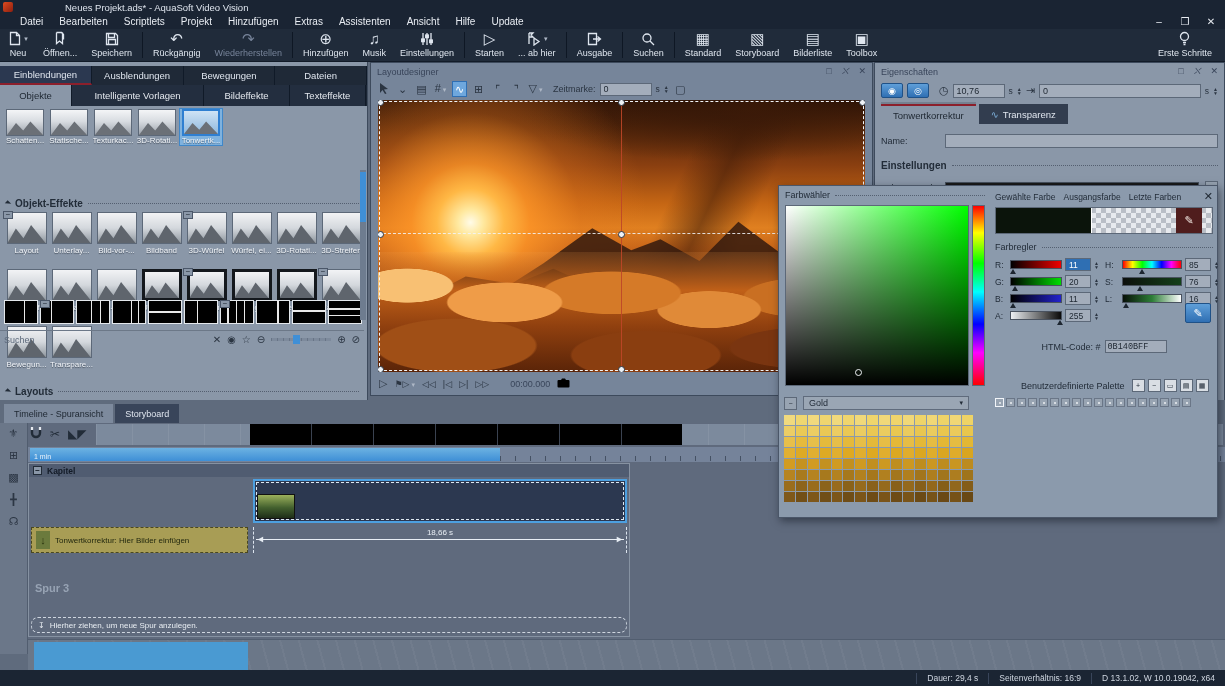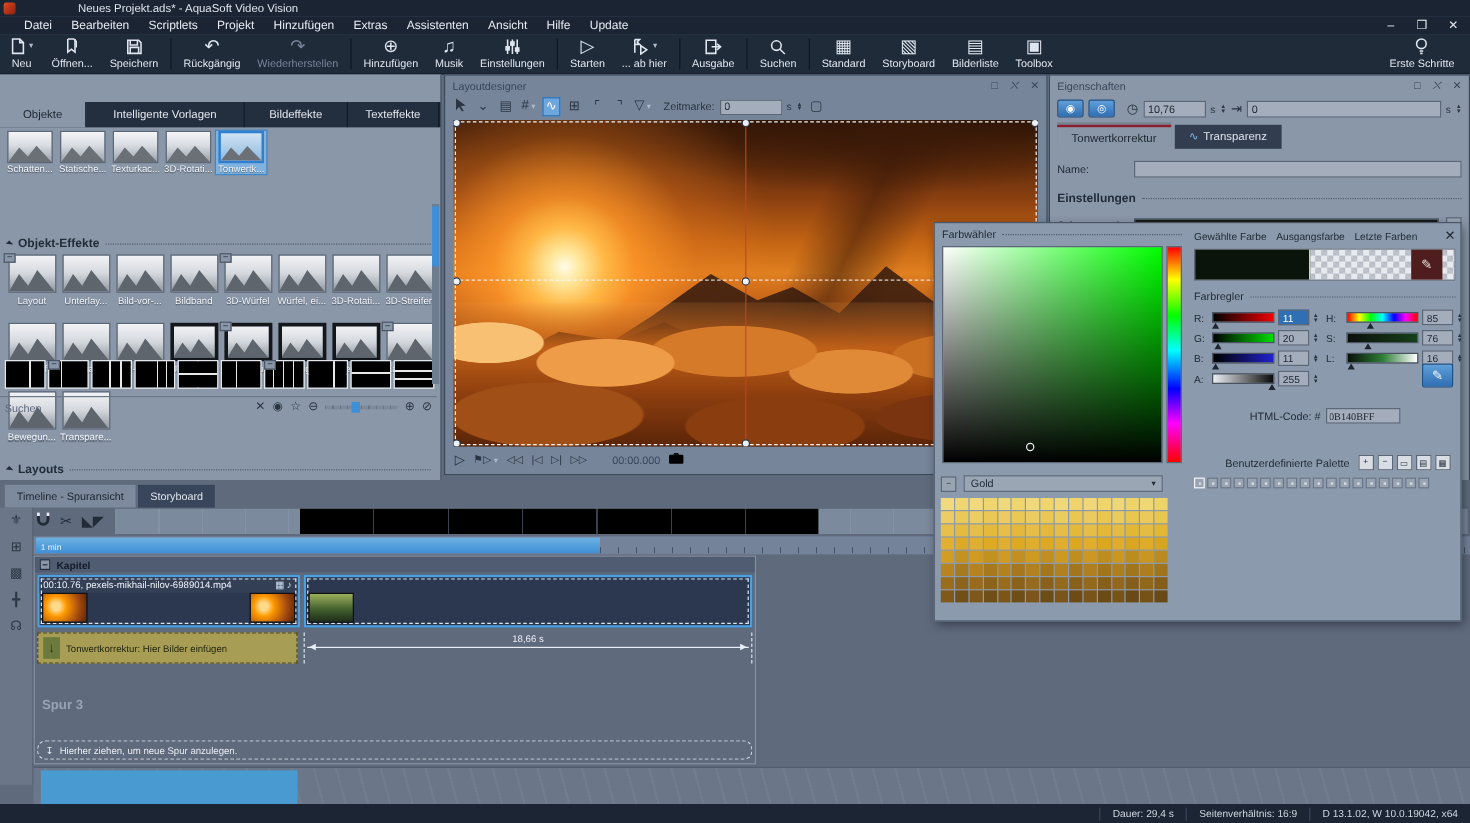--- a/index.html
+++ b/index.html
@@ -146,21 +146,21 @@
   .sl-track { height:9px; border:1px solid #49525f; position:relative; }
   .sl-track i { position:absolute; bottom:-6px; width:0; height:0; border-left:3px solid transparent; border-right:3px solid transparent; border-bottom:5px solid #1d2630; }
   .sl-val { height:13px; background:#a3adbb; border:1px solid #5c6878; color:#1d2630; font-size:8.5px; display:flex; align-items:center; padding:0 3px; }
   .sl-val.focus { background:#2f6fb3; color:#fff; }
   .tr-r { background:linear-gradient(90deg,#000,#e00); } .tr-g { background:linear-gradient(90deg,#000,#0d0); }
   .tr-b { background:linear-gradient(90deg,#000,#22c); } .tr-a { background:linear-gradient(90deg,#eceff2,#0a0a0a); }
   .tr-h { background:linear-gradient(90deg,#f00,#ff0,#0f0,#0ff,#00f,#f0f,#f00); }
   .tr-s { background:linear-gradient(90deg,#0c0f0c,#14401a); } .tr-l { background:linear-gradient(90deg,#081008,#2c7d36,#fff); }
   .pencil-btn { position:absolute; right:2px; top:113px; width:26px; height:20px; background:linear-gradient(180deg,#5f9fd9,#2f6fb3); border:1px solid #1f5187; border-radius:2px; color:#fff; display:flex; align-items:center; justify-content:center; font-size:11px; }
   .html-row { display:flex; align-items:center; gap:4px; margin-top:18px; justify-content:center; }
-  .html-row input { width:62px; height:13px; background:#a3adbb; border:1px solid #5c6878; font-size:8.5px; color:#1d2630; font-family:Liberation Serif, serif; padding:0 2px; }
+  .html-row input { width:62px; height:13px; background:#a3adbb; border:1px solid #5c6878; font-size:8.5px; color:#1d2630; font-family:Liberation Mono, monospace; padding:0 2px; }
   .cust-row { display:flex; align-items:center; gap:3px; margin-top:26px; padding-left:26px; }
   .cust-row .mini-btn { background:#d9dee4; }
   .slots { display:flex; gap:2px; margin-top:6px; }
   .slots b { width:9px; height:9px; background:#98a4b2; border:1px solid #6a7687; position:relative; }
   .slots b::after { content:""; position:absolute; left:3px; top:3px; width:2px; height:2px; background:#d7dce2; }
   .slots b.sel { border:1px solid #f2f5f9; }
   
   .timeline { position:absolute; left:0; top:400px; width:100%; height:270px; background:#5f6b7d; }
   .tl-tabs { position:absolute; left:4px; top:4px; display:flex; height:19px; gap:2px; }
   .tl-tab { padding:0 10px; display:flex; align-items:center; font-size:9px; background:#39455a; color:#dfe5ee; }
@@ -351,20 +351,26 @@
           <svg width="13" height="15" viewBox="0 0 13 15">
             <circle cx="6.5" cy="5.5" r="4"></circle>
             <path d="M5 11.5h3M5.5 13.5h2"></path>
           </svg>
         </div>
       <div class="tlabel">Erste Schritte</div>
     </div>
   </div>
 
   <div class="left-panel">
+    <div class="cat-tabs" id="cat-tabs">
+        <div class="cat-tab active">Einblendungen</div>
+        <div class="cat-tab">Ausblendungen</div>
+        <div class="cat-tab">Bewegungen</div>
+        <div class="cat-tab">Dateien</div>
+      </div>
     <div class="type-tabs" id="type-tabs">
         <div class="type-tab active" style="width: 72px;">Objekte</div>
         <div class="type-tab" style="width: 132px;">Intelligente Vorlagen</div>
         <div class="type-tab" style="width: 86px;">Bildeffekte</div>
         <div class="type-tab" style="width: 76px;">Texteffekte</div>
       </div>
     <div class="panel-body">
       <div class="obj-row" id="obj-row">
           <div class="obj-item">
             <div class="oic">
@@ -688,28 +694,20 @@
       <div class="ruler">
         <span class="blue">
             <span>1 min</span>
           </span>
         <span class="ticks"></span>
       </div>
       <div class="chapter">
         <div class="chap-head">
           <span class="minus">−</span>
           <span>Kapitel</span>
-        </div>
-        <div class="clip" style="left:2px; width:219px;">
-          <div class="chead">
-            <span>00:10.76, pexels-mikhail-nilov-6989014.mp4</span>
-            <span class="cicons"><i>▦</i><i>♪</i></span>
-          </div>
-          <span class="thumb" style="left:2px;"></span>
-          <span class="thumb" style="right:2px;"></span>
         </div>
         <div class="clip" style="left:224px; width:374px;">
           <span class="thumb green" style="left:2px;"></span>
         </div>
         <div class="olive">
           <span class="oarr">↓</span>
           <span class="otxt">Tonwertkorrektur: Hier Bilder einfügen</span>
         </div>
         <div class="dur-arrow">
           <span class="dlabel">18,66 s</span>

